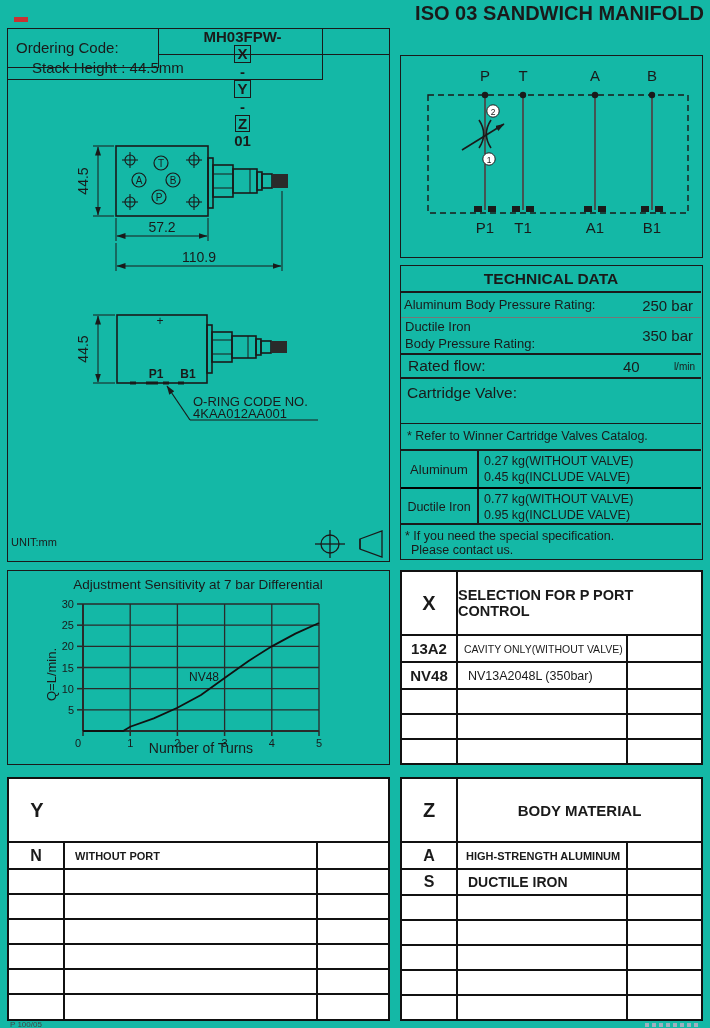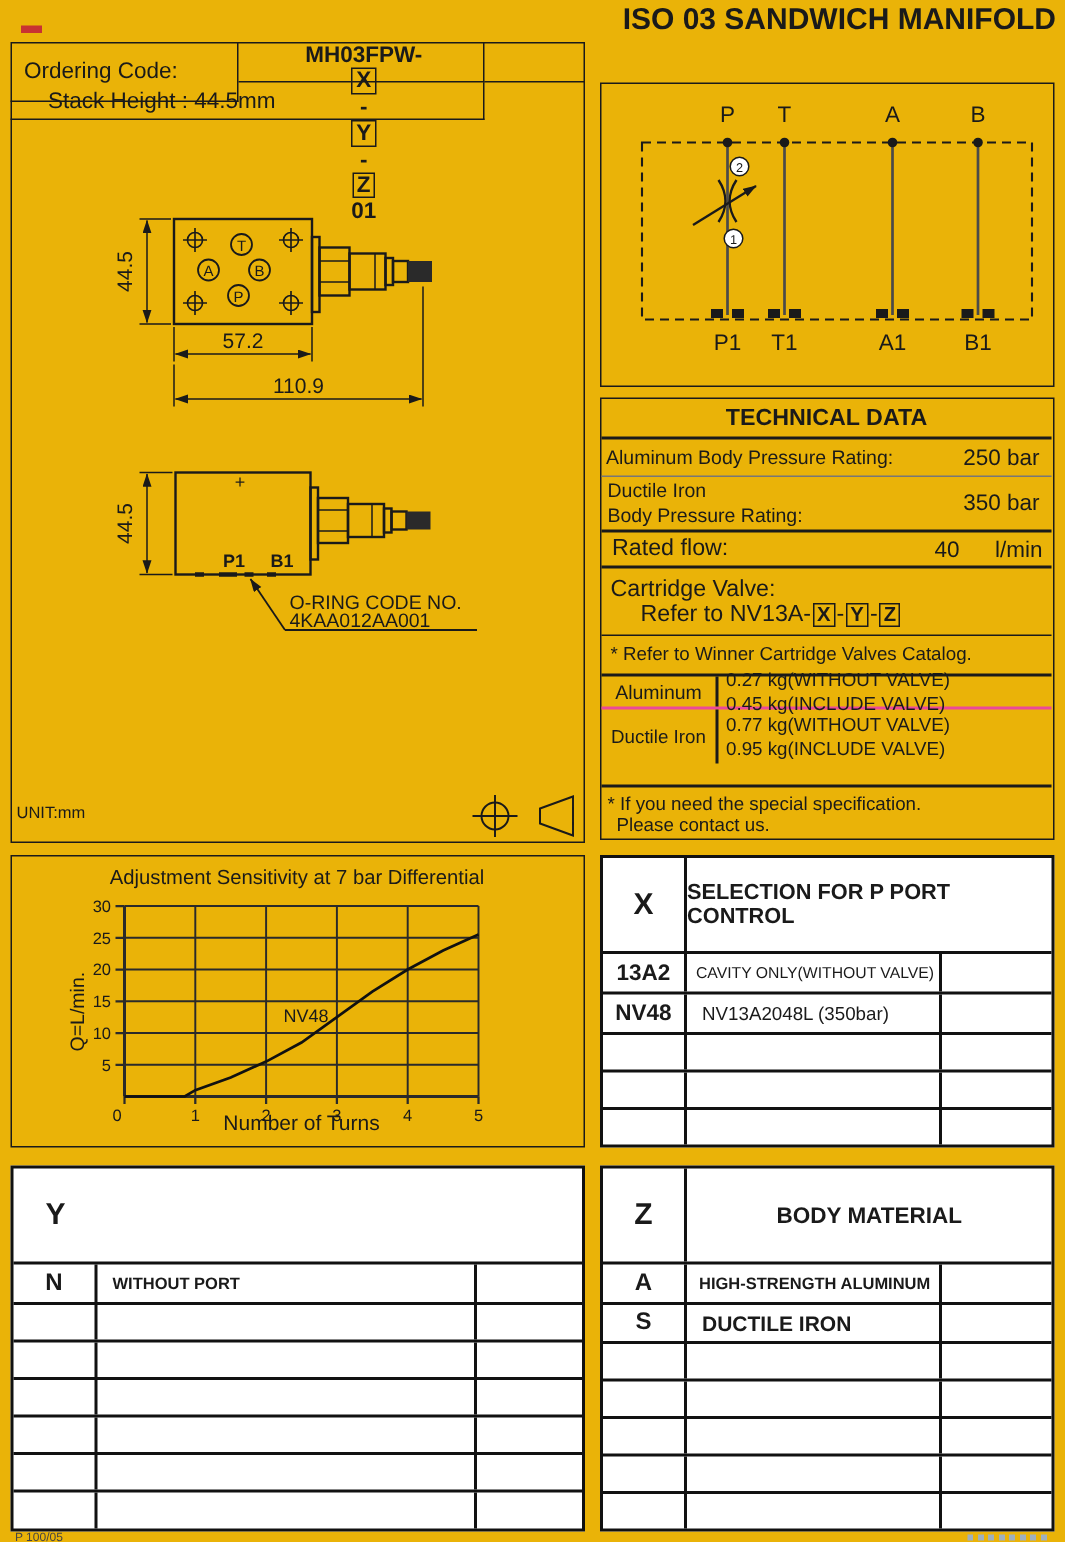--- a/index.html
+++ b/index.html
@@ -1,16 +1,16 @@
 <!DOCTYPE html>
 <html><head>
 <meta charset="utf-8">
 <style>
   html,body{margin:0;padding:0;background:#fff;}
-  #page{position:relative;width:710px;height:1028px;background:#eab308;overflow:hidden;
+  #page{position:relative;width:710px;height:1028px;background:#14b8a6;overflow:hidden;
         font-family:"Liberation Sans",sans-serif;color:#1a1a1a;}
   .abs{position:absolute;box-sizing:border-box;}
   .bx{border:1.5px solid #1a1a1a;}
   .title{font-weight:bold;font-size:20px;letter-spacing:0;}
   
   .ocell{display:flex;align-items:center;font-size:15px;box-sizing:border-box;}
   .codebox{display:inline-block;border:1.5px solid #1a1a1a;padding:0 2px;margin:0 1px;
            font-weight:bold;line-height:1.05;}
   
   .tdlab{font-size:13px;line-height:1.3;}
@@ -225,31 +225,28 @@
     <div class="abs" style="left:0;top:52px;width:300px;height:35px;display:flex;align-items:center;">
       <span class="tdlab" style="padding-left:4px;">
         <span>Ductile Iron</span><br>
         <span>Body Pressure Rating:</span>
       </span>
       <span class="tdval" style="margin-left:auto;padding-right:8px;">350 bar</span>
     </div>
     <div class="abs" style="left:0;top:87px;width:300px;height:26px;border-top:2.5px solid #1a1a1a;border-bottom:2px solid #1a1a1a;display:flex;align-items:center;">
       <span style="padding-left:7px;font-size:15.5px;">Rated flow:</span>
       <span style="position:absolute;left:222px;font-size:15px;">40</span>
-      <span style="margin-left:auto;padding-right:6px;font-size:15px;">l/min</span>
+      <span style="margin-left:auto;padding-right:6px;font-size:10px;">l/min</span>
     </div>
     <div class="abs" style="left:6px;top:118px;font-size:15.5px;">Cartridge Valve:</div>
-    <div class="abs" style="left:26px;top:135px;font-size:15.5px;">
-      <span>Refer to NV13A-</span><span class="codebox" style="font-size:13.5px;">X</span><span>-</span><span class="codebox" style="font-size:13.5px;">Y</span><span>-</span><span class="codebox" style="font-size:13.5px;">Z</span>
-    </div>
     <div class="abs" style="left:0;top:157px;width:300px;border-top:1.5px solid #1a1a1a;"></div>
     <div class="abs" style="left:6px;top:163px;font-size:12.5px;">* Refer to Winner Cartridge Valves Catalog.</div>
 
     <div class="abs" style="left:0;top:183px;width:300px;height:76px;border-top:2px solid #1a1a1a;border-bottom:2px solid #1a1a1a;">
-      <div style="display:flex;height:22px;border-bottom:2px solid #ec4899;box-sizing:border-box;">
+      <div style="display:flex;height:38px;border-bottom:2px solid #000000;box-sizing:border-box;">
         <div style="width:78px;border-right:2px solid #1a1a1a;display:flex;align-items:center;justify-content:center;font-size:13px;box-sizing:border-box;">Aluminum</div>
         <div style="flex:1;display:flex;flex-direction:column;justify-content:center;font-size:12.5px;line-height:1.3;padding-left:5px;">
           <span>0.27  kg(WITHOUT VALVE)</span>
           <span>0.45  kg(INCLUDE VALVE)</span>
         </div>
       </div>
       <div style="display:flex;height:36px;box-sizing:border-box;">
         <div style="width:78px;border-right:2px solid #1a1a1a;display:flex;align-items:center;justify-content:center;font-size:12.5px;box-sizing:border-box;">Ductile Iron</div>
         <div style="flex:1;display:flex;flex-direction:column;justify-content:center;font-size:12.5px;line-height:1.3;padding-left:5px;">
           <span>0.77  kg(WITHOUT VALVE)</span>

